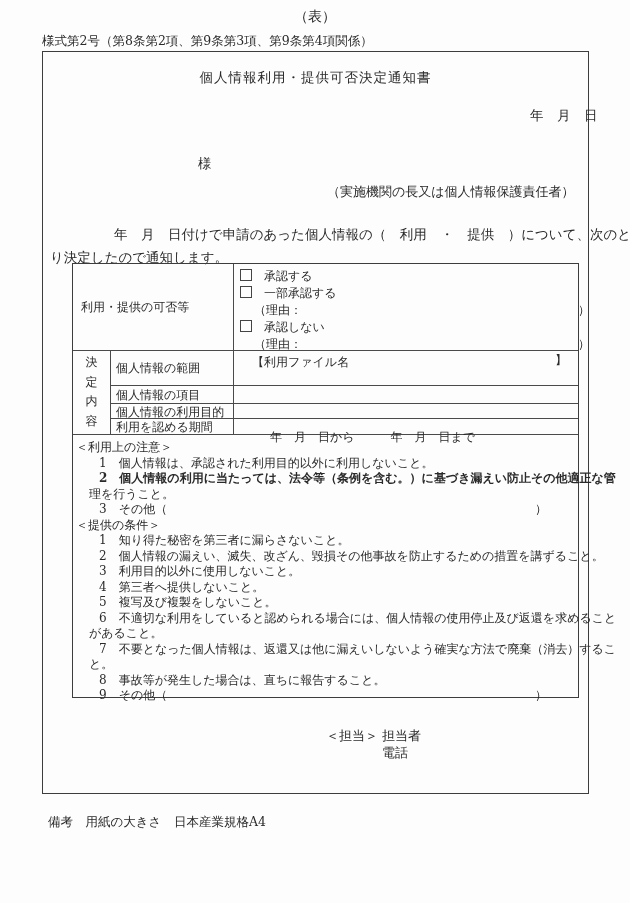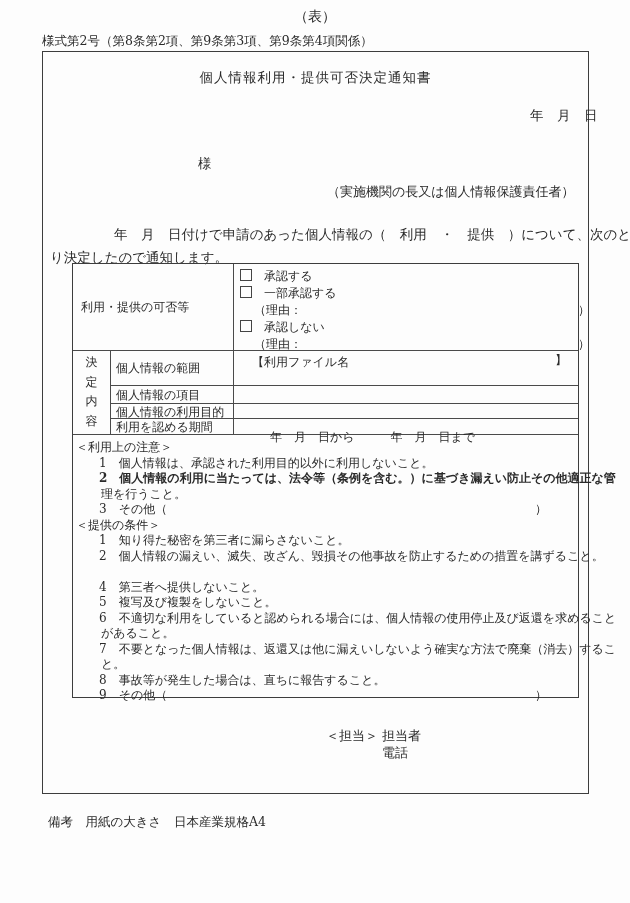--- a/index.html
+++ b/index.html
@@ -36,21 +36,21 @@
   .dec-header{left:0;top:86px;width:37px;height:84px;display:flex;flex-direction:column;align-items:center;justify-content:space-around;padding:3px 0;box-sizing:border-box;}
   .dec-label{left:37px;width:123px;box-sizing:border-box;padding-left:6px;}
   .dec-value{left:160px;width:345px;box-sizing:border-box;padding-left:19px;}
   .val-close{position:absolute;right:11px;top:2px;}
   .period-val{padding-left:37px;}
 
   .notes{left:0;top:170px;width:505px;height:263px;}
   .note-line{position:absolute;height:15px;line-height:14px;white-space:nowrap;}
   .nk-header{left:3px;}
   .nk-item{left:26px;}
-  .nk-cont{left:28px;}
+  .nk-cont{left:16px;}
   .note-close{position:absolute;left:462px;top:0;}
 
   .contact-label{top:727px;left:326px;font-size:13px;}
   .contact-person{top:727px;left:382px;font-size:13px;}
   .contact-phone{top:744px;left:382px;font-size:13px;}
   .remarks{top:814px;left:48px;font-size:12.5px;}
 </style>
 </head>
 <body>
 
@@ -106,20 +106,21 @@
 
     <div class="cell notes" id="notes-cell">
         <div class="note-line nk-header" style="top: 6px;"><span>＜利用上の注意＞</span></div>
         <div class="note-line nk-item" style="top: 21.5px;"><span>1　個人情報は、承認された利用目的以外に利用しないこと。</span></div>
         <div class="note-line nk-item" style="top: 37px; font-weight: bold;"><span>2　個人情報の利用に当たっては、法令等（条例を含む。）に基づき漏えい防止その他適正な管</span></div>
         <div class="note-line nk-cont" style="top: 52.5px;"><span>理を行うこと。</span></div>
         <div class="note-line nk-item" style="top: 68px;"><span>3　その他（</span><span class="note-close" style="left: 436px;">）</span></div>
         <div class="note-line nk-header" style="top: 83.5px;"><span>＜提供の条件＞</span></div>
         <div class="note-line nk-item" style="top: 99px;"><span>1　知り得た秘密を第三者に漏らさないこと。</span></div>
         <div class="note-line nk-item" style="top: 114.5px;"><span>2　個人情報の漏えい、滅失、改ざん、毀損その他事故を防止するための措置を講ずること。</span></div>
+        <div class="note-line nk-item" style="top: 130px;"><span>3　利用目的以外に使用しないこと。</span></div>
         <div class="note-line nk-item" style="top: 145.5px;"><span>4　第三者へ提供しないこと。</span></div>
         <div class="note-line nk-item" style="top: 161px;"><span>5　複写及び複製をしないこと。</span></div>
         <div class="note-line nk-item" style="top: 176.5px;"><span>6　不適切な利用をしていると認められる場合には、個人情報の使用停止及び返還を求めること</span></div>
         <div class="note-line nk-cont" style="top: 192px;"><span>があること。</span></div>
         <div class="note-line nk-item" style="top: 207.5px;"><span>7　不要となった個人情報は、返還又は他に漏えいしないよう確実な方法で廃棄（消去）するこ</span></div>
         <div class="note-line nk-cont" style="top: 223px;"><span>と。</span></div>
         <div class="note-line nk-item" style="top: 238.5px;"><span>8　事故等が発生した場合は、直ちに報告すること。</span></div>
         <div class="note-line nk-item" style="top: 254px;"><span>9　その他（</span><span class="note-close" style="left: 436px;">）</span></div>
       </div>
   </div>

